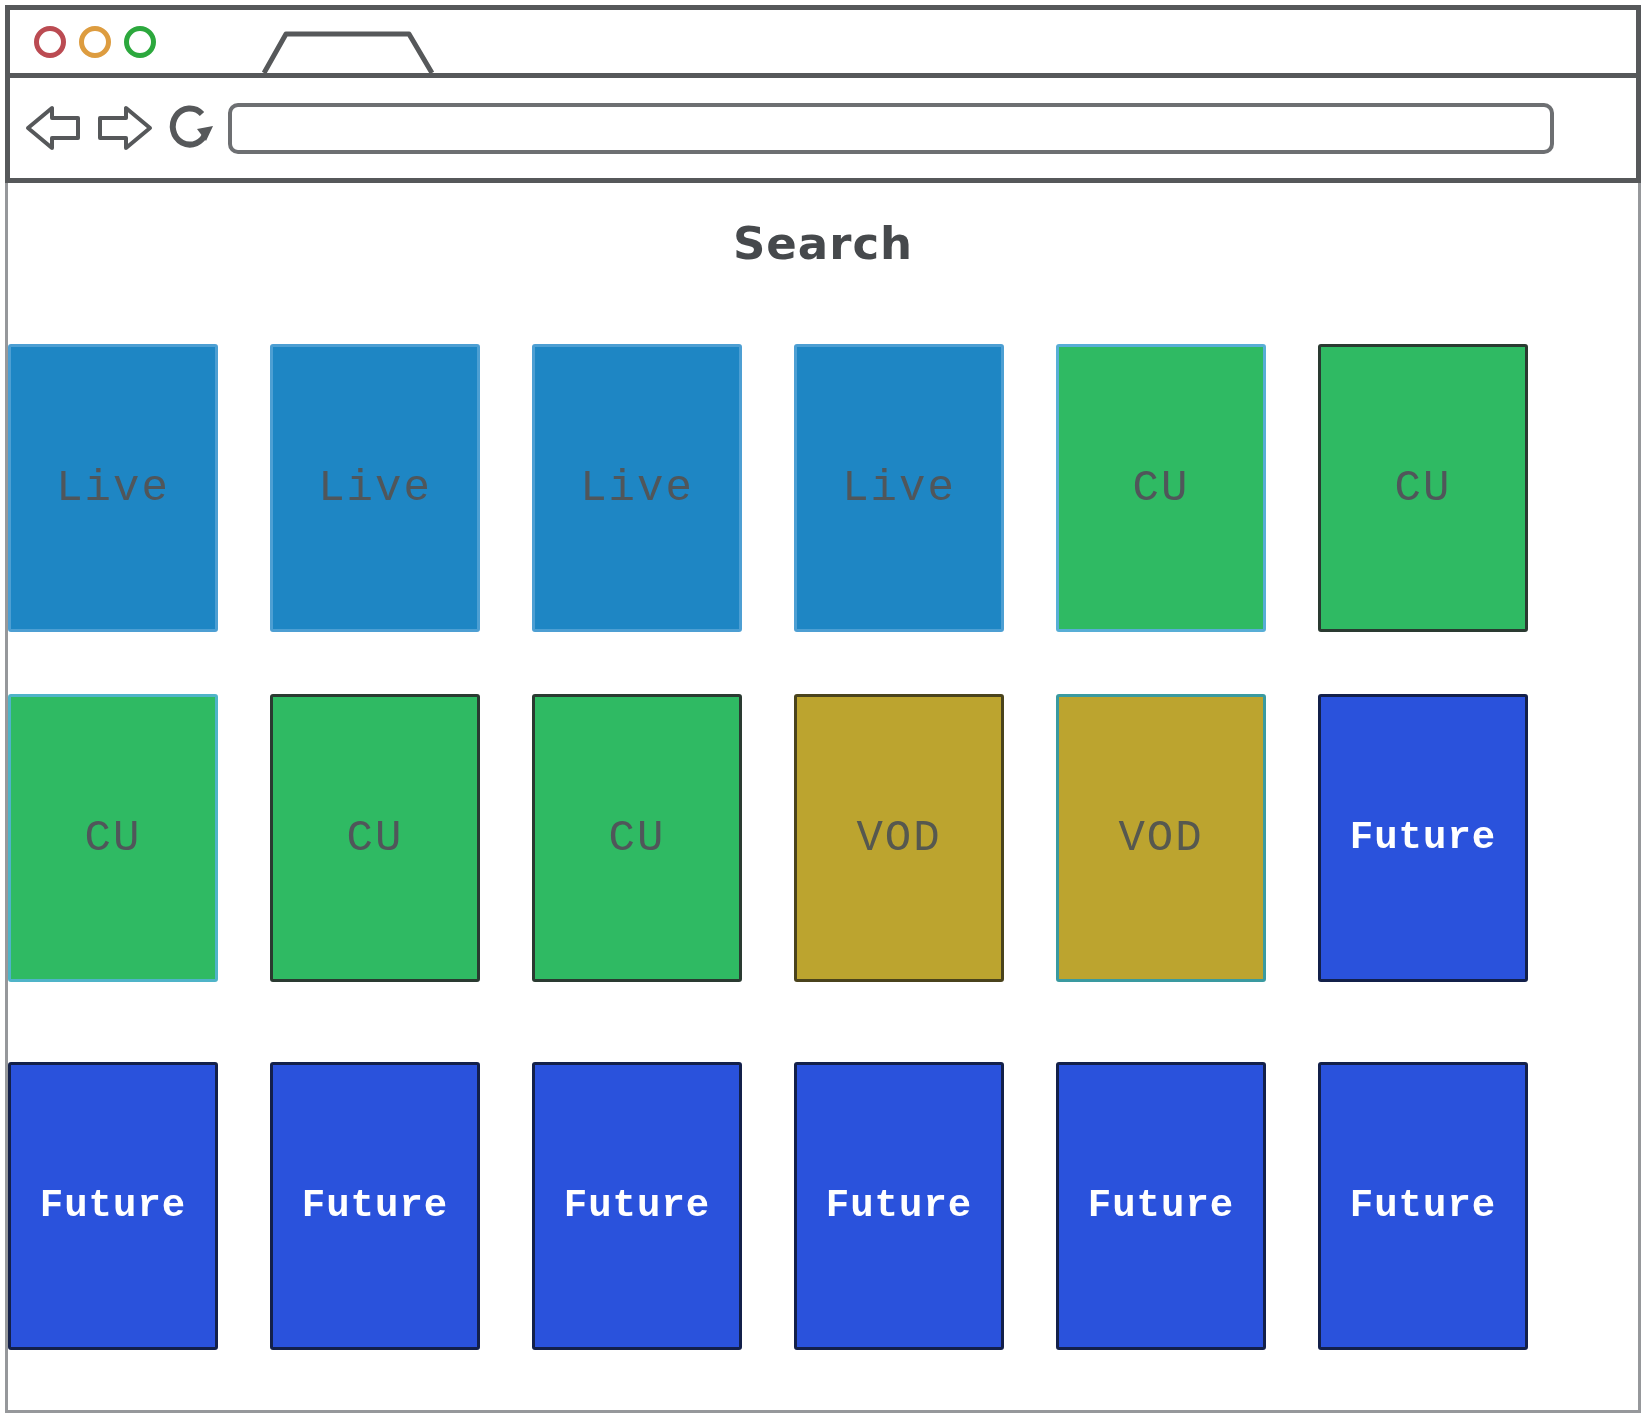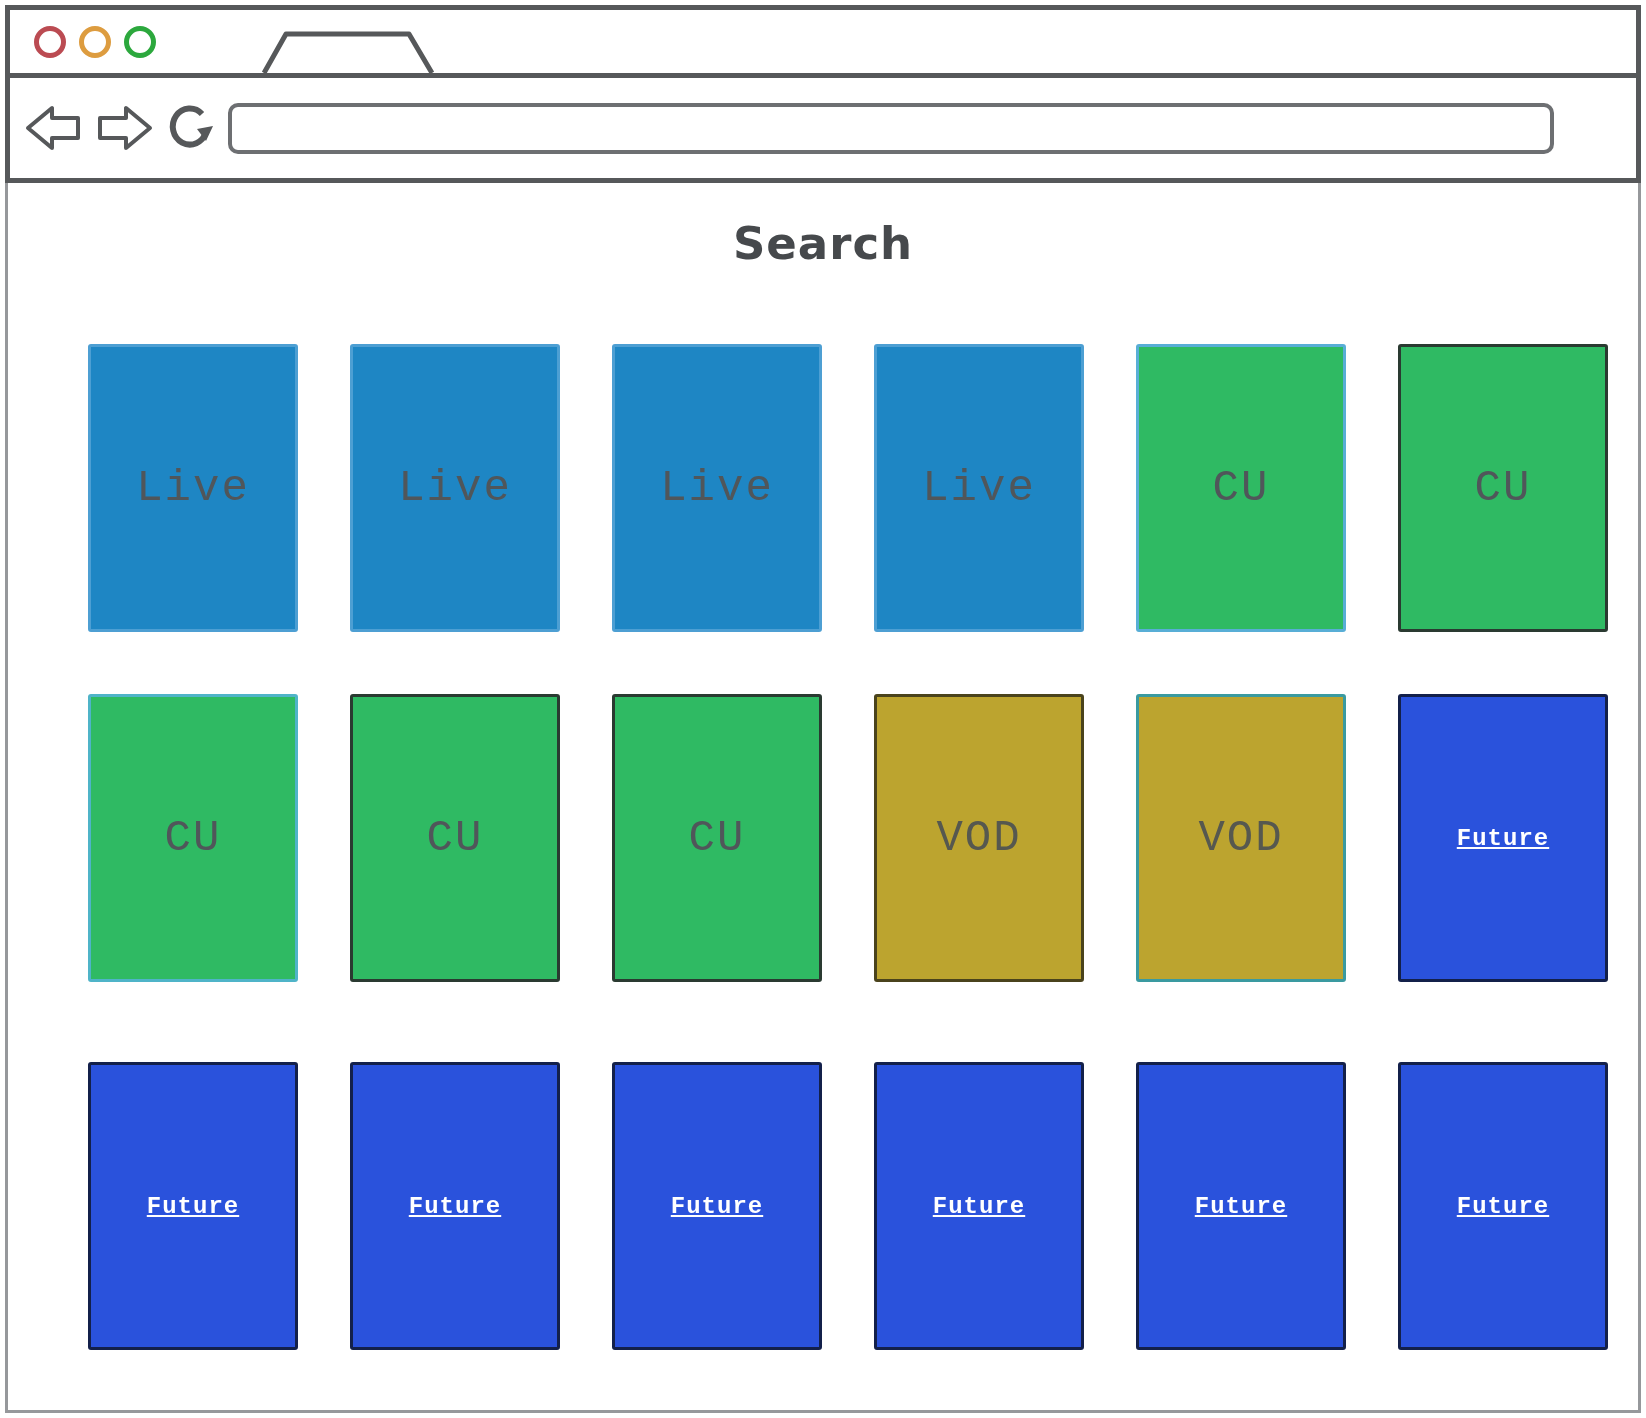--- a/index.html
+++ b/index.html
@@ -40,33 +40,33 @@
   
   .content {
     height:1230px; border:3px solid #96989b; border-top:none; background:#fff;
     overflow:hidden;
   }
   .page-title {
     margin:34px 16px 0; text-align:center;
     font-family:"DejaVu Sans", sans-serif; font-weight:700; font-size:45px;
     color:#46494c; letter-spacing:1px;
   }
-  .grid { margin-top:74px; padding-left:80px; }
+  .grid { margin-top:74px; }
   .card-row { display:flex; gap:52px; }
   .card-row + .card-row { margin-top:62px; }
   .card-row:nth-child(3) { margin-top:80px; }
   .card {
     width:210px; height:288px; border:3px solid transparent; border-radius:3px;
     display:flex; align-items:center; justify-content:center; cursor:pointer;
   }
   .card-label {
     font-family:"Liberation Mono","DejaVu Sans Mono",monospace;
     font-size:44px; letter-spacing:2px;
   }
-  .card-label.small { font-size:24px; font-weight:700; letter-spacing:1px;text-decoration:underline; }
+  .card-label.small { font-size:39px; font-weight:700; letter-spacing:1px; }
 </style>
 </head>
 <body>
 
 <div class="window">
 
   <div class="titlebar">
     <div class="lights">
       <span class="light" style="border-color: rgb(187, 75, 82);"></span>
       <span class="light" style="border-color: rgb(221, 156, 63);"></span>

